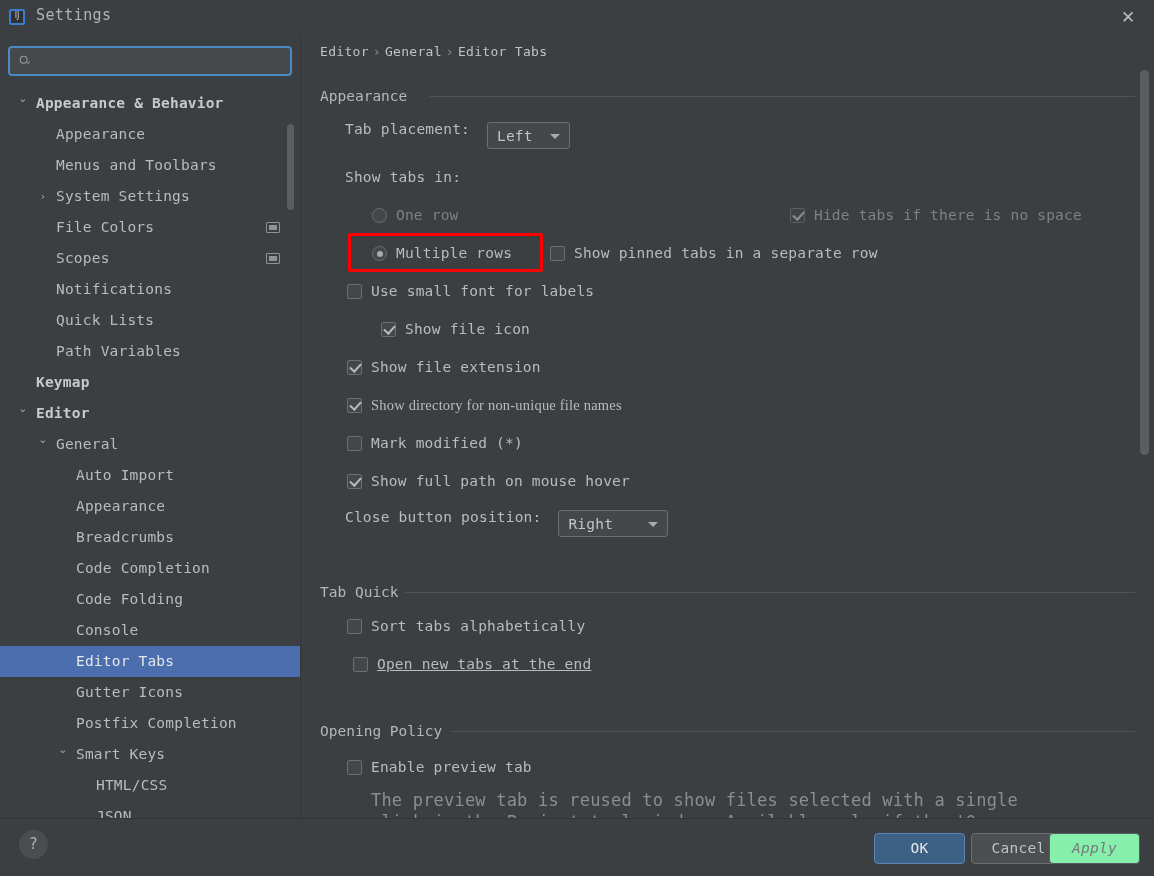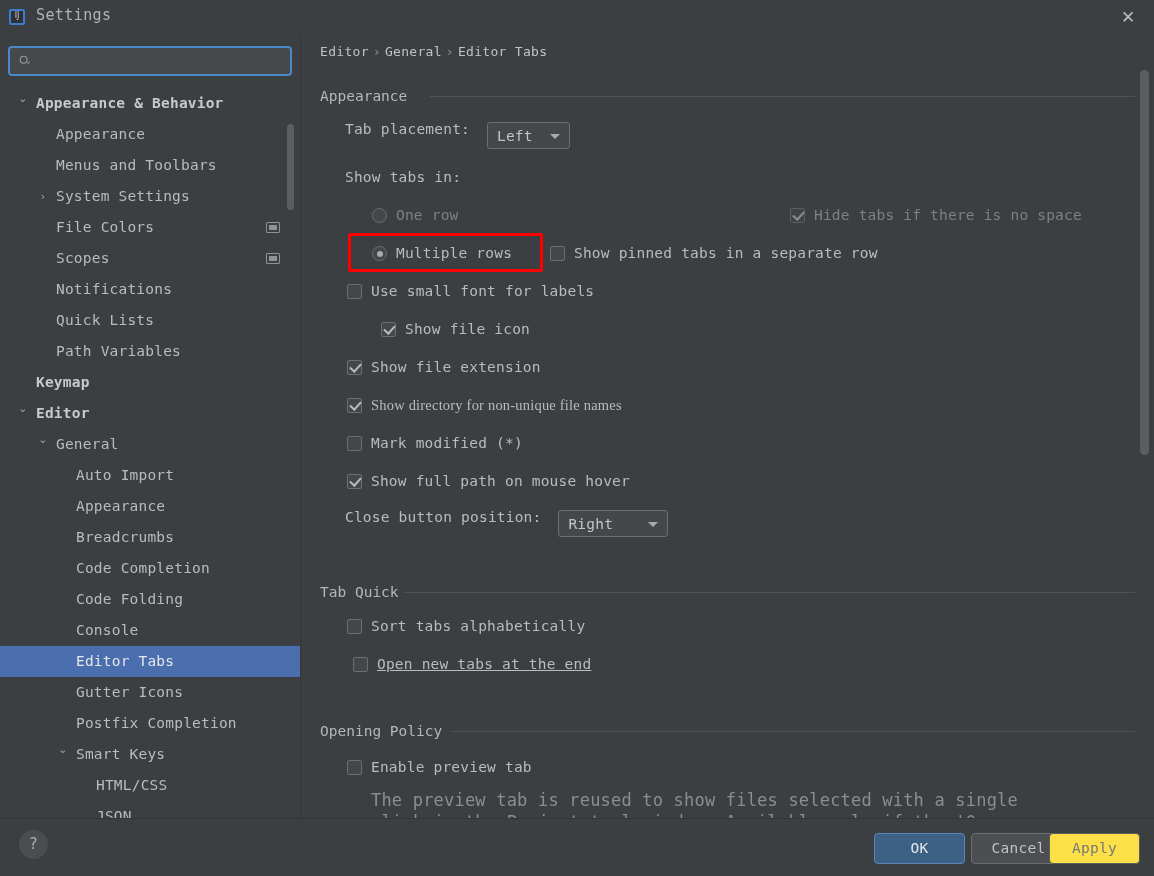--- a/index.html
+++ b/index.html
@@ -197,22 +197,22 @@
   }
   .btn-ok {
     right: 189px; width: 91px; background: #3d6185;
     border: 1px solid #5b87b6; color: #e6e8ea;
   }
   .btn-cancel {
     right: 88px; width: 95px; background: #4b4f51;
     border: 1px solid #6b6f72; color: #bfc2c4;
   }
   .btn-apply {
-    right: 14px; width: 91px; background: #fde047;
-    border: 1px solid #585c5e; color: #75797b;
+    right: 14px; width: 91px; background: #86efac;
+    border: 1px solid #585c5e; color: #75797b; font-style: italic;
   }
 </style>
 </head>
 <body>
 
 <div id="app">
 
   <div class="titlebar">
     <div class="title-icon"></div>
     <div class="title-text">Settings</div>

